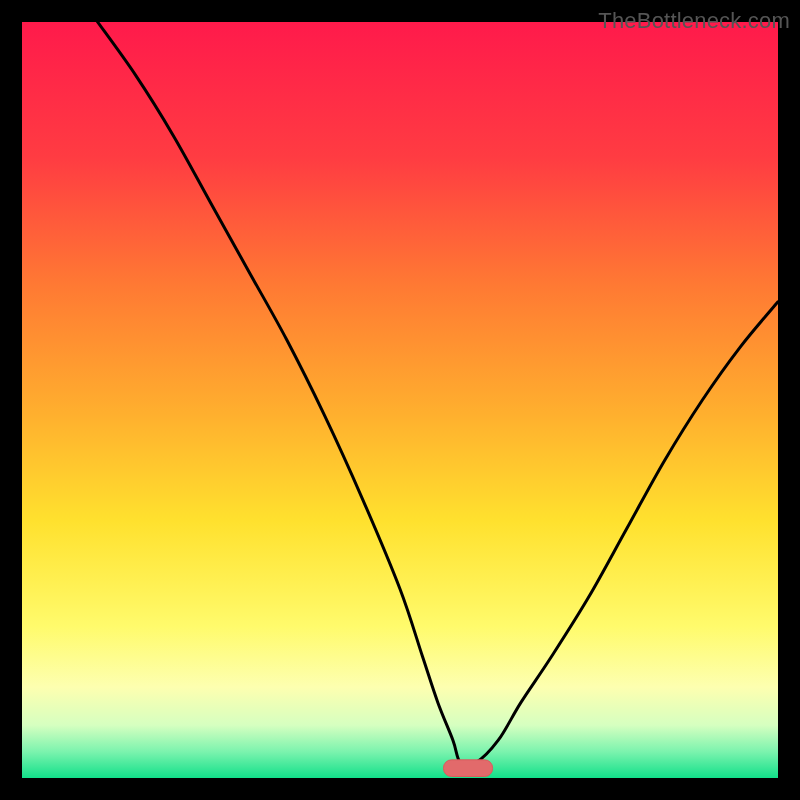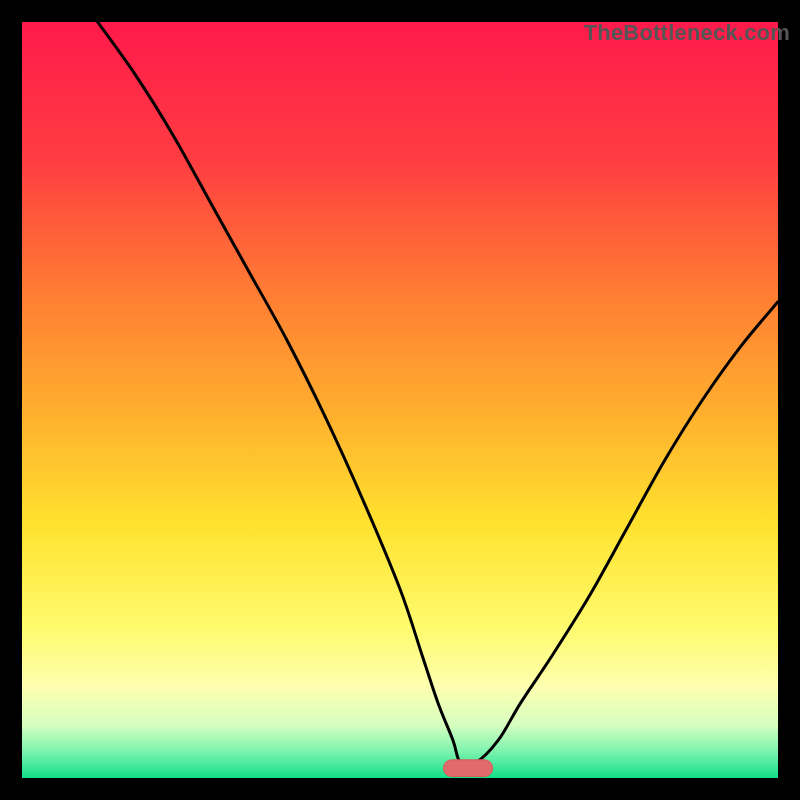--- a/index.html
+++ b/index.html
@@ -12,25 +12,25 @@
     overflow: hidden;
   }
   .frame {
     position: relative;
     width: 800px;
     height: 800px;
     background: #000;
   }
   .watermark {
     position: absolute;
-    top: 20px;
+    top: 8px;
     right: 10px;
     color: #555;
     font-size: 22px;
-    font-weight: 700;
+    font-weight: 400;
     letter-spacing: 0.2px;
     user-select: none;
     z-index: 5;
   }
   .plot-area {
     position: absolute;
     left: 22px;
     top: 22px;
     width: 756px;
     height: 756px;

